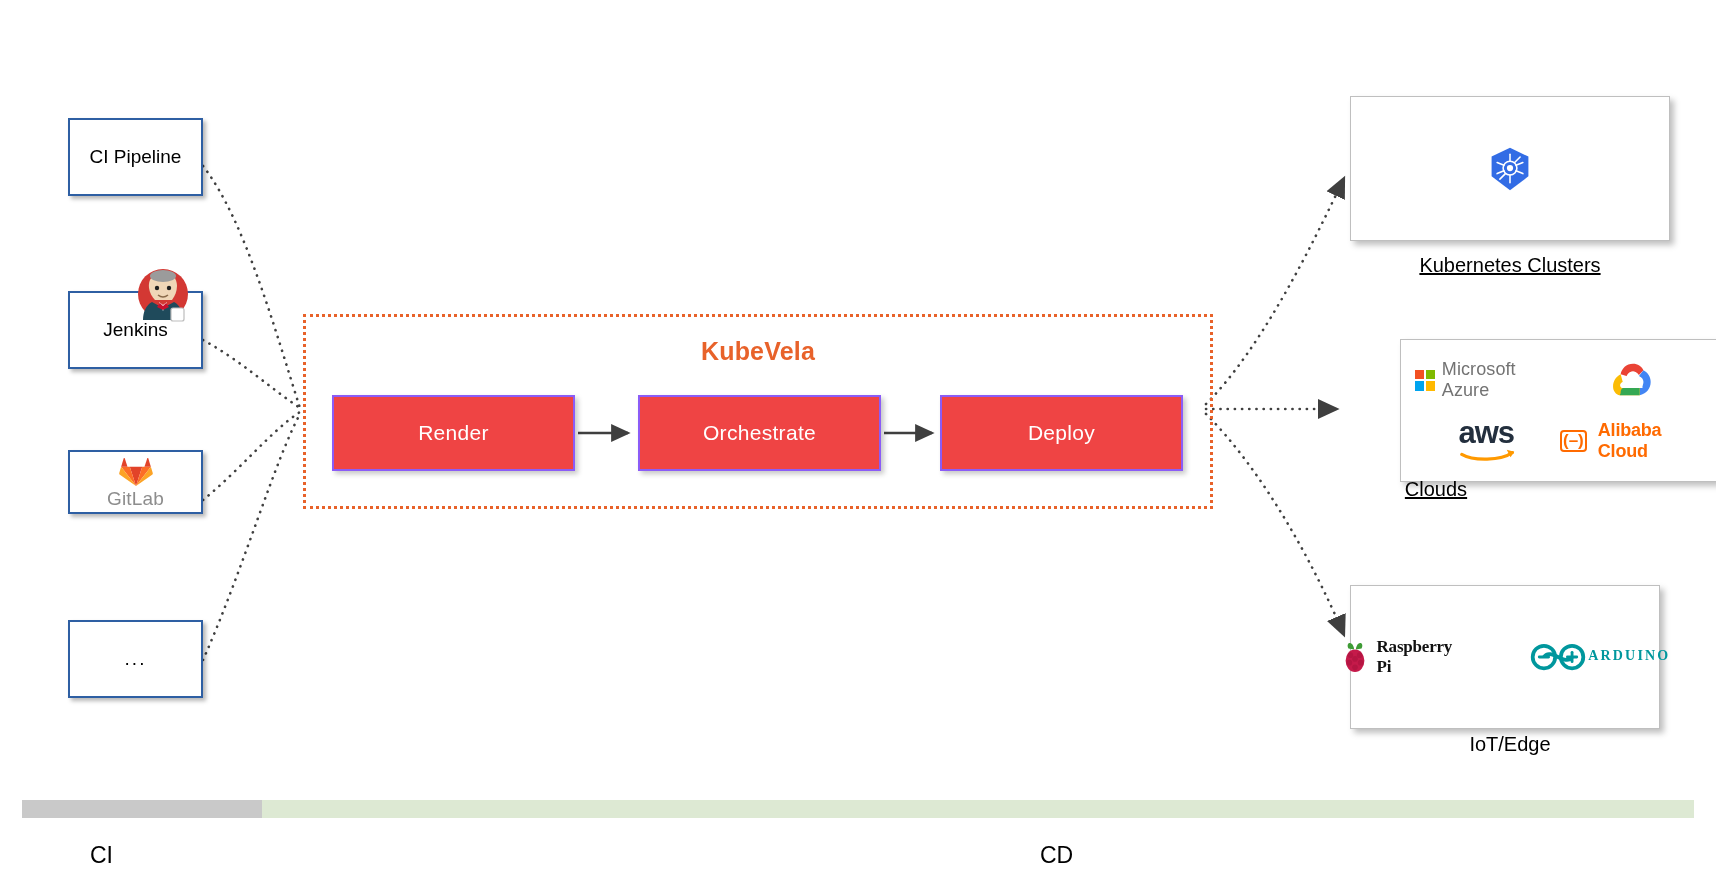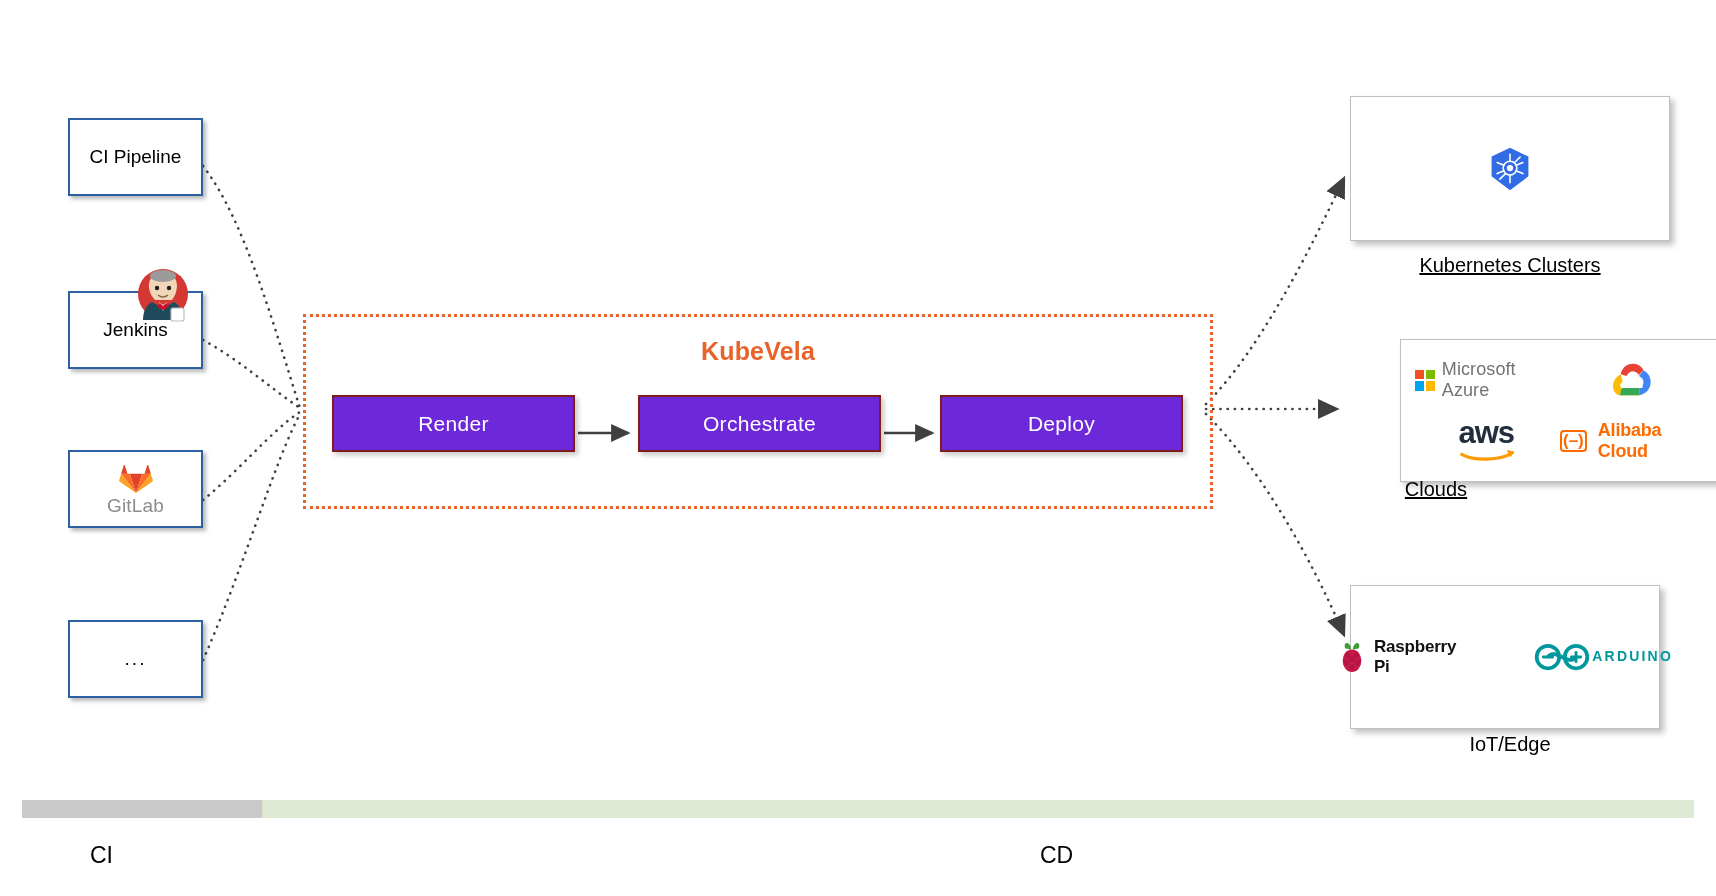--- a/index.html
+++ b/index.html
@@ -75,23 +75,23 @@
     top: 20px;
     text-align: center;
     font-size: 25px;
     font-weight: bold;
     color: #E8622A;
     letter-spacing: .2px;
   }
   .stage-box {
     position: absolute;
     top: 395px;
-    height: 57px;
-    background: #6d28d9;
-    border: 2px solid #7f1d1d;
+    height: 76px;
+    background: #ef4444;
+    border: 2px solid #8b5cf6;
     box-shadow: 3px 3px 5px rgba(0,0,0,0.22);
     display: flex;
     align-items: center;
     justify-content: center;
     color: #ffffff;
     font-size: 21px;
     letter-spacing: .3px;
   }
   #stage-render     { left: 332px; width: 243px; }
   #stage-orchestrate{ left: 638px; width: 243px; }
@@ -246,21 +246,21 @@
       <path d="M29,40 L33,49 L37,40 L33,43 Z" fill="#ffffff"></path>
       <path d="M30,41 L33,44 L36,41 L39,45 L33,48 L27,45 Z" fill="#C8102E"></path>
       <rect x="41" y="46" width="13" height="13" rx="2" fill="#ffffff" stroke="#BDBDBD" stroke-width="1.2"></rect>
     </svg>
   </div>
 
   <div class="src-box" id="src-jenkins" style="left:68px; top:291px; width:135px; height:78px;">
     <span class="src-label">Jenkins</span>
   </div>
 
-  <div class="src-box" id="src-gitlab" style="left:68px; top:450px; width:135px; height:78px;">
+  <div class="src-box" id="src-gitlab" style="left:68px; top:450px; width:135px; height:64px;">
     <div class="gitlab-wrap">
       <span style="line-height:0;">
         <svg width="34" height="32" viewBox="0 0 36 34" xmlns="http://www.w3.org/2000/svg">
           <path d="M18,33 L24.6,12.6 L11.4,12.6 Z" fill="#E24329"></path>
           <path d="M18,33 L11.4,12.6 L2.2,12.6 Z" fill="#FC6D26"></path>
           <path d="M2.2,12.6 L0.2,19.1 C0,19.8 0.3,20.6 0.9,21 L18,33 Z" fill="#FCA326"></path>
           <path d="M2.2,12.6 L9,12.6 L6.1,3.6 C5.9,3 5.1,3 4.9,3.6 Z" fill="#E24329"></path>
           <path d="M18,33 L24.6,12.6 L33.8,12.6 Z" fill="#FC6D26"></path>
           <path d="M33.8,12.6 L35.8,19.1 C36,19.8 35.7,20.6 35.1,21 L18,33 Z" fill="#FCA326"></path>
           <path d="M33.8,12.6 L27,12.6 L29.9,3.6 C30.1,3 30.9,3 31.1,3.6 Z" fill="#E24329"></path>
@@ -342,21 +342,21 @@
       </div>
 
       <div class="logo-row">
         <span class="ali-mark">(–)</span>
         <span class="ali-text">Alibaba Cloud</span>
       </div>
     </div>
   </div>
   <div class="target-label" style="left:1276px; top:478px;text-decoration:underline;">Clouds</div>
 
-  <div class="target-panel" id="panel-iot" style="left:1350px; top:585px; width:310px; height:144px;">
+  <div class="target-panel" id="panel-iot" style="left:1350px; top:585px; width:310px; height:144px;font-family:Liberation Serif, serif;">
     <div class="iot-grid">
       <div class="logo-row">
         <span style="line-height:0;">
           <svg width="30" height="34" viewBox="0 0 32 36" xmlns="http://www.w3.org/2000/svg">
             <path d="M9,9 C6,3 12,1 14,6 C15,8 15,9 15,10 Z" fill="#3E9B35"></path>
             <path d="M23,9 C26,3 20,1 18,6 C17,8 17,9 17,10 Z" fill="#3E9B35"></path>
             <ellipse cx="16" cy="22" rx="10" ry="12" fill="#C51A4A"></ellipse>
             <g fill="#A8123C" opacity="0.55">
               <circle cx="11" cy="16" r="3"></circle>
                 <circle cx="21" cy="16" r="3"></circle>

